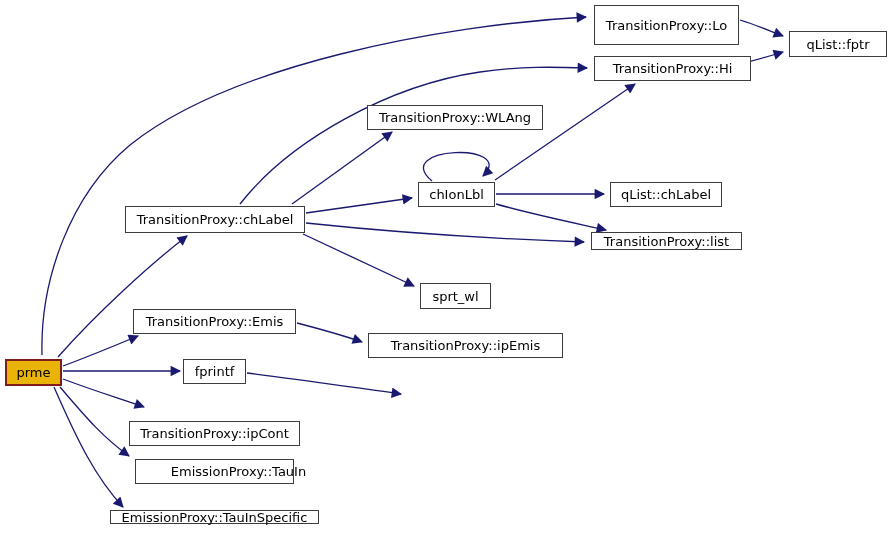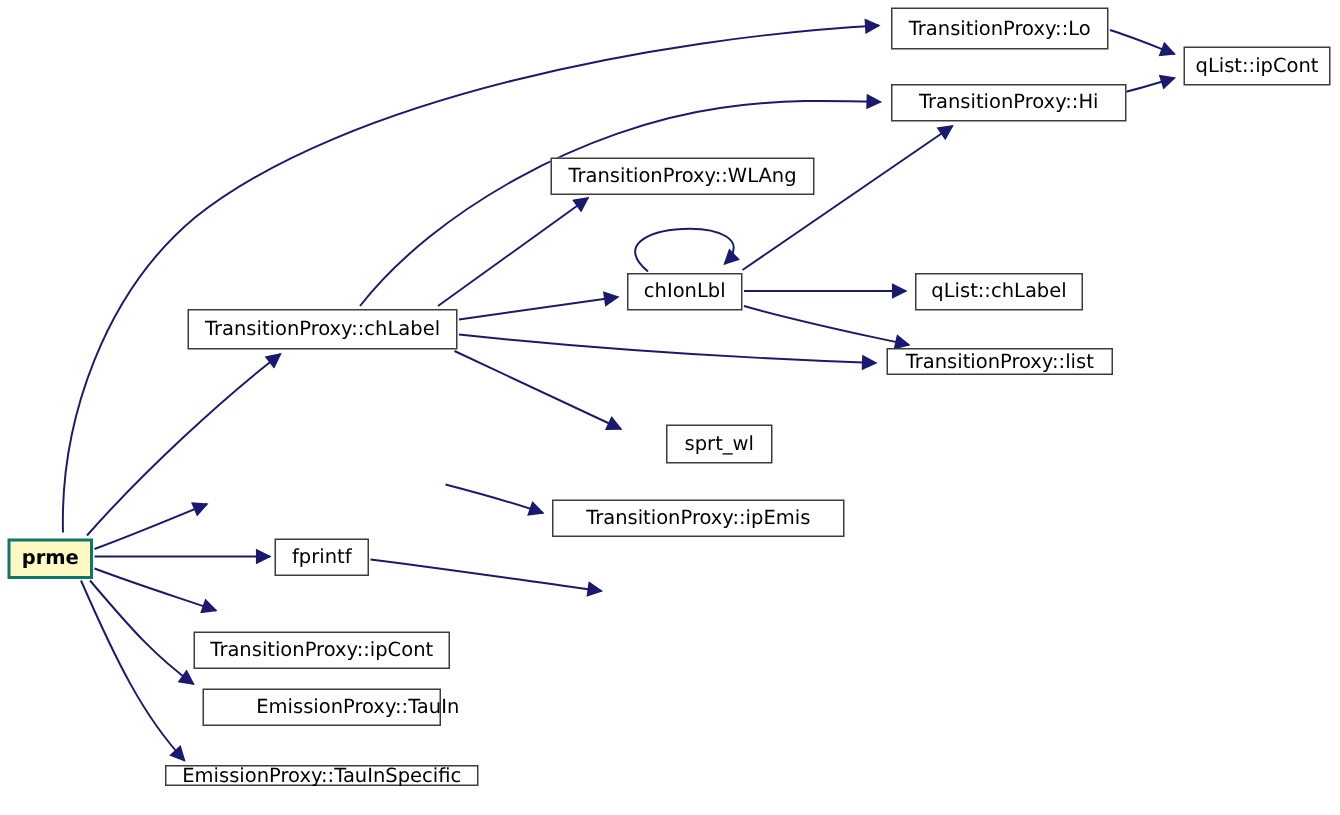--- a/index.html
+++ b/index.html
@@ -16,23 +16,22 @@
     box-sizing:border-box;
     background:#ffffff;
     border:1px solid #3c3c3c;
     display:flex;align-items:center;justify-content:center;
     font-size:13px;line-height:1;color:#000000;
     white-space:nowrap;
     z-index:2;
     cursor:pointer;
   }
   .node.root{
-    background:#fef9c3;
-    border:2px solid #0f766e;
-    font-weight:bold;
+    background:#eab308;
+    border:2px solid #7f1d1d;
   }
 </style>
 </head>
 <body>
 
 <div class="graph">
 
   <svg class="edges" viewBox="0 0 893 543" xmlns="http://www.w3.org/2000/svg">
     <defs>
       <marker id="arrow" viewBox="0 0 10 10" refX="9" refY="5" markerWidth="11" markerHeight="8" orient="auto-start-reverse">
@@ -73,28 +72,29 @@
   <div class="node" style="left:125px;top:206px;width:180px;height:27px;">TransitionProxy::chLabel</div>
 
   <div class="node" style="left:367px;top:105px;width:176px;height:25px;">TransitionProxy::WLAng</div>
 
   <div class="node" style="left:418px;top:182px;width:77px;height:25px;">chIonLbl</div>
 
   <div class="node" style="left:610px;top:182px;width:112px;height:25px;text-align:center;">qList::chLabel</div>
 
   <div class="node" style="left:591px;top:232px;width:151px;height:18px;">TransitionProxy::list</div>
 
-  <div class="node" style="left:594px;top:5px;width:145px;height:28px;">TransitionProxy::Lo</div>
+  <div class="node" style="left:594px;top:5px;width:145px;height:40px;">TransitionProxy::Lo</div>
 
   <div class="node" style="left:594px;top:56px;width:157px;height:25px;">TransitionProxy::Hi</div>
 
-  <div class="node" style="left:789px;top:31px;width:98px;height:26px;">qList::ipCont</div>
+  <div class="node" style="left:789px;top:31px;width:98px;height:26px;">qList::fptr</div>
 
-  <div class="node" style="left:420px;top:283px;width:71px;height:26px;margin-left:24px;">sprt_wl</div>
+  <div class="node" style="left:420px;top:283px;width:71px;height:26px;">sprt_wl</div>
 
+  <div class="node" style="left:133px;top:309px;width:163px;height:25px;">TransitionProxy::Emis</div>
 
   <div class="node" style="left:368px;top:333px;width:195px;height:25px;">TransitionProxy::ipEmis</div>
 
   <div class="node" style="left:183px;top:359px;width:63px;height:25px;">fprintf</div>
 
 
   <div class="node" style="left:129px;top:409px;width:171px;height:25px;margin-top:12px;">TransitionProxy::ipCont</div>
 
   <div class="node" style="left:135px;top:459px;width:159px;height:25px;padding-left:48px;">EmissionProxy::TauIn</div>
 

